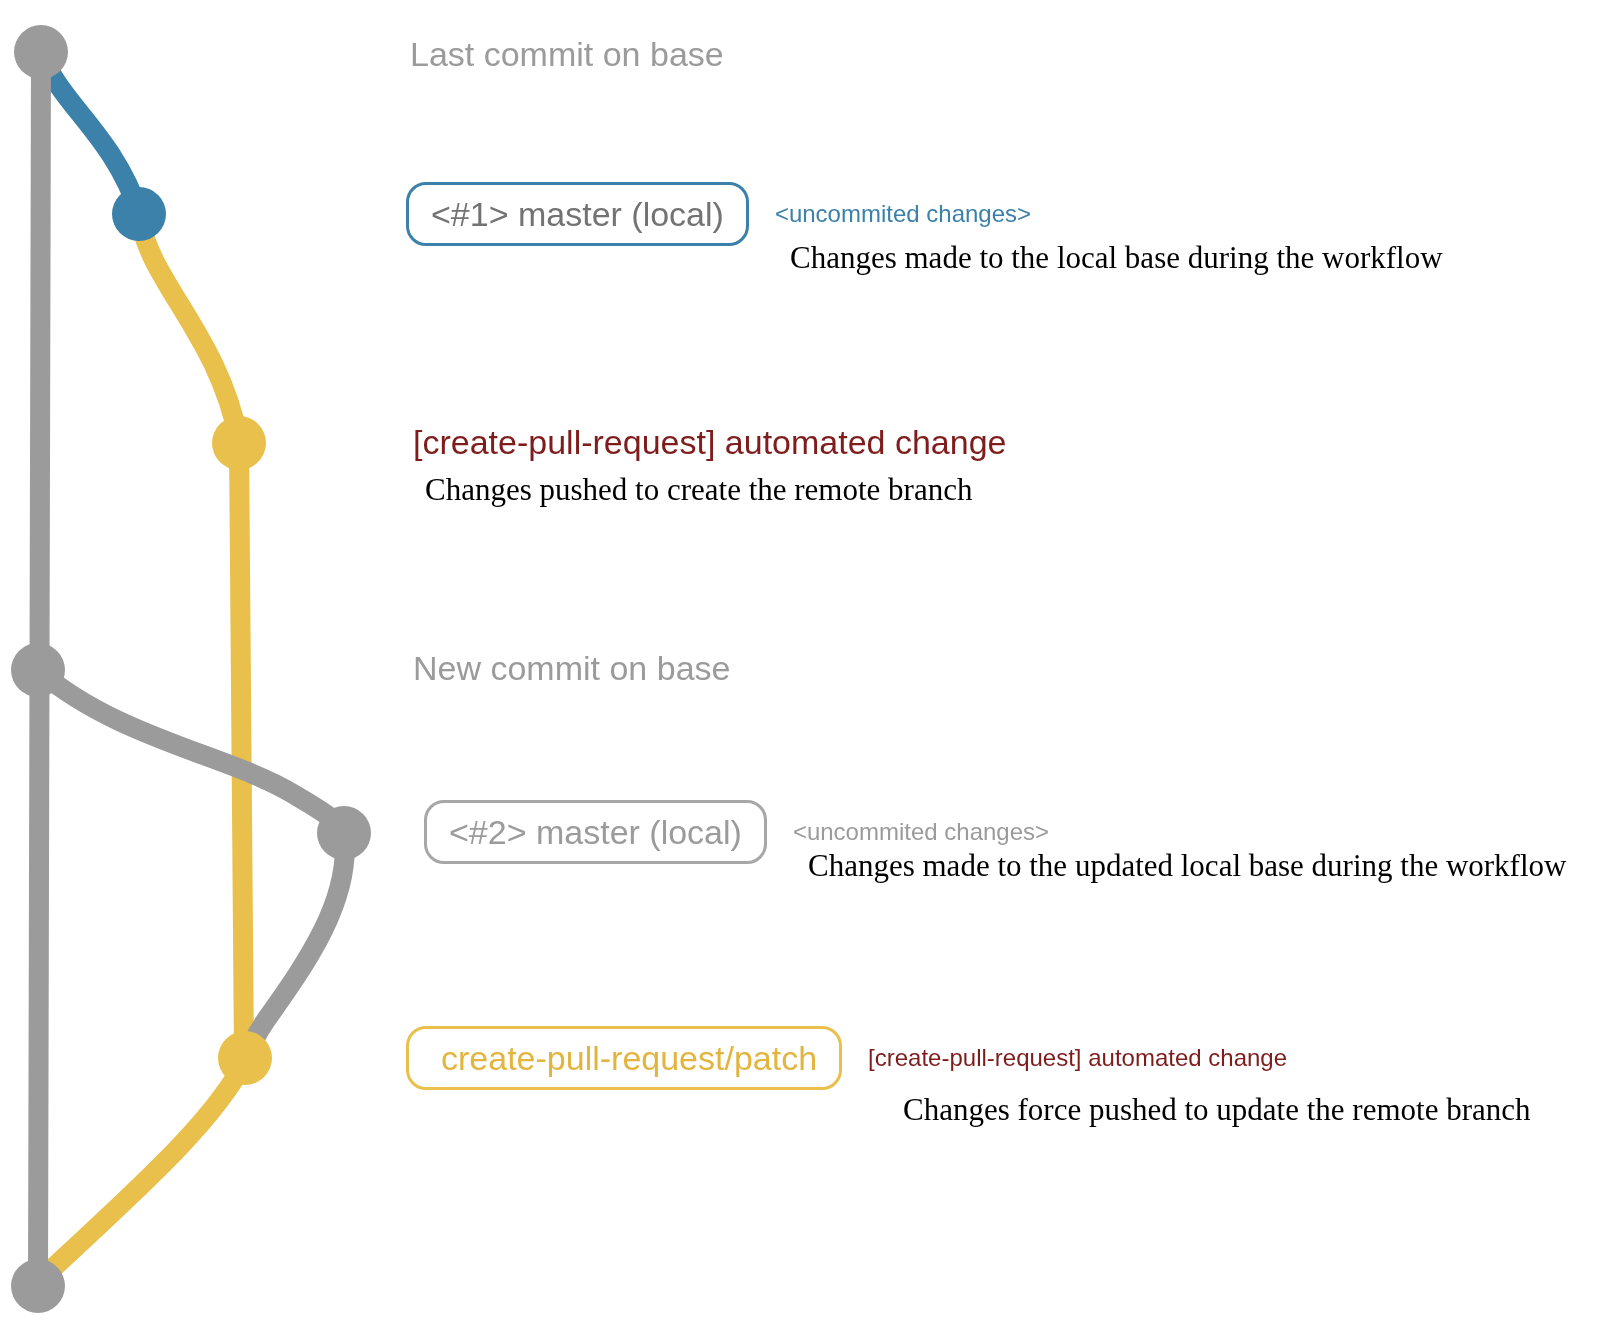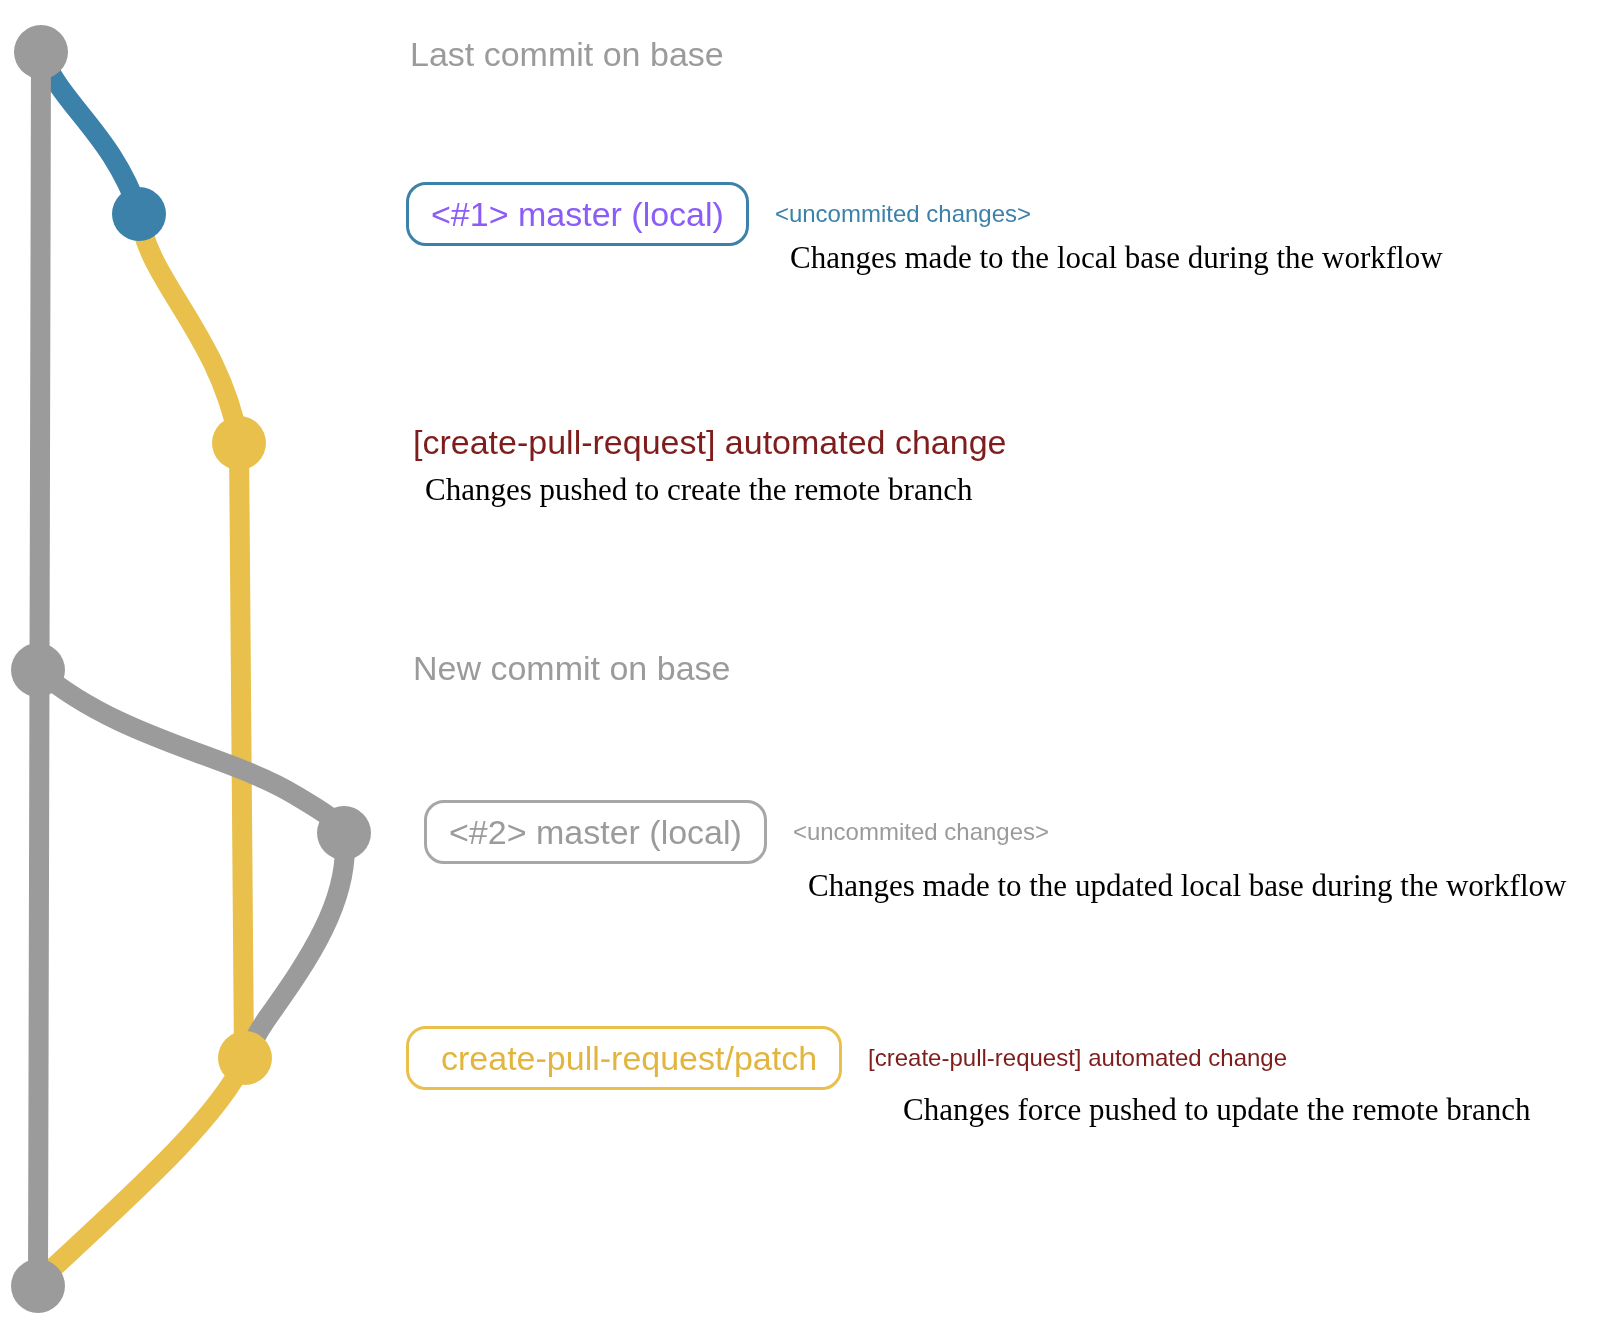--- a/index.html
+++ b/index.html
@@ -10,21 +10,21 @@
   .abs{position:absolute;}
   .plain-label{font-size:34px;line-height:1.1;white-space:nowrap;}
   .c-gray{color:#9b9b9b;}
   .c-blue{color:#3b81a9;}
   .c-yellow{color:#7f1d1d;}
 
   .row{position:absolute;display:flex;align-items:center;gap:26px;white-space:nowrap;}
   .tag-box{display:inline-flex;align-items:center;justify-content:center;
            font-size:34px;line-height:1;padding:12px 22px;border-radius:20px;
            border:3px solid; background:#ffffff;white-space:nowrap;}
-  .tag-box.b-blue{border-color:#3b81a9;color:#8b5cf6;}
+  .tag-box.b-blue{border-color:#3b81a9;color:#737373;}
   .tag-box.b-gray{border-color:#a7a7a7;color:#9b9b9b;}
   .tag-box.b-yellow{border-color:#e8c04b;color:#e2b53e;padding-left:32px;}
   .caption{font-size:24px;line-height:1.1;}
 
   .serif-note{position:absolute;font-family:"Liberation Serif", serif;
               font-size:31px;color:#000000;white-space:nowrap;}
 </style>
 </head>
 <body>
 
@@ -67,21 +67,21 @@
 
   <div class="abs plain-label c-yellow" style="left:413px;top:424px;">[create-pull-request] automated change</div>
   <div class="serif-note" style="left:425px;top:472px;">Changes pushed to create the remote branch</div>
 
   <div class="abs plain-label c-gray" style="left:413px;top:650px;">New commit on base</div>
 
   <div class="row" style="left:412px;top:800px;margin-left:12px;">
     <span class="tag-box b-gray">&lt;#2&gt; master (local)</span>
     <span class="caption c-gray">&lt;uncommited changes&gt;</span>
   </div>
-  <div class="serif-note" style="left:808px;top:868px;">Changes made to the updated local base during the workflow</div>
+  <div class="serif-note" style="left:808px;top:848px;">Changes made to the updated local base during the workflow</div>
 
   <div class="row" style="left:406px;top:1026px;">
     <span class="tag-box b-yellow">create-pull-request/patch</span>
     <span class="caption c-yellow">[create-pull-request] automated change</span>
   </div>
   <div class="serif-note" style="left:903px;top:1092px;">Changes force pushed to update the remote branch</div>
 
 
 </div>
 

